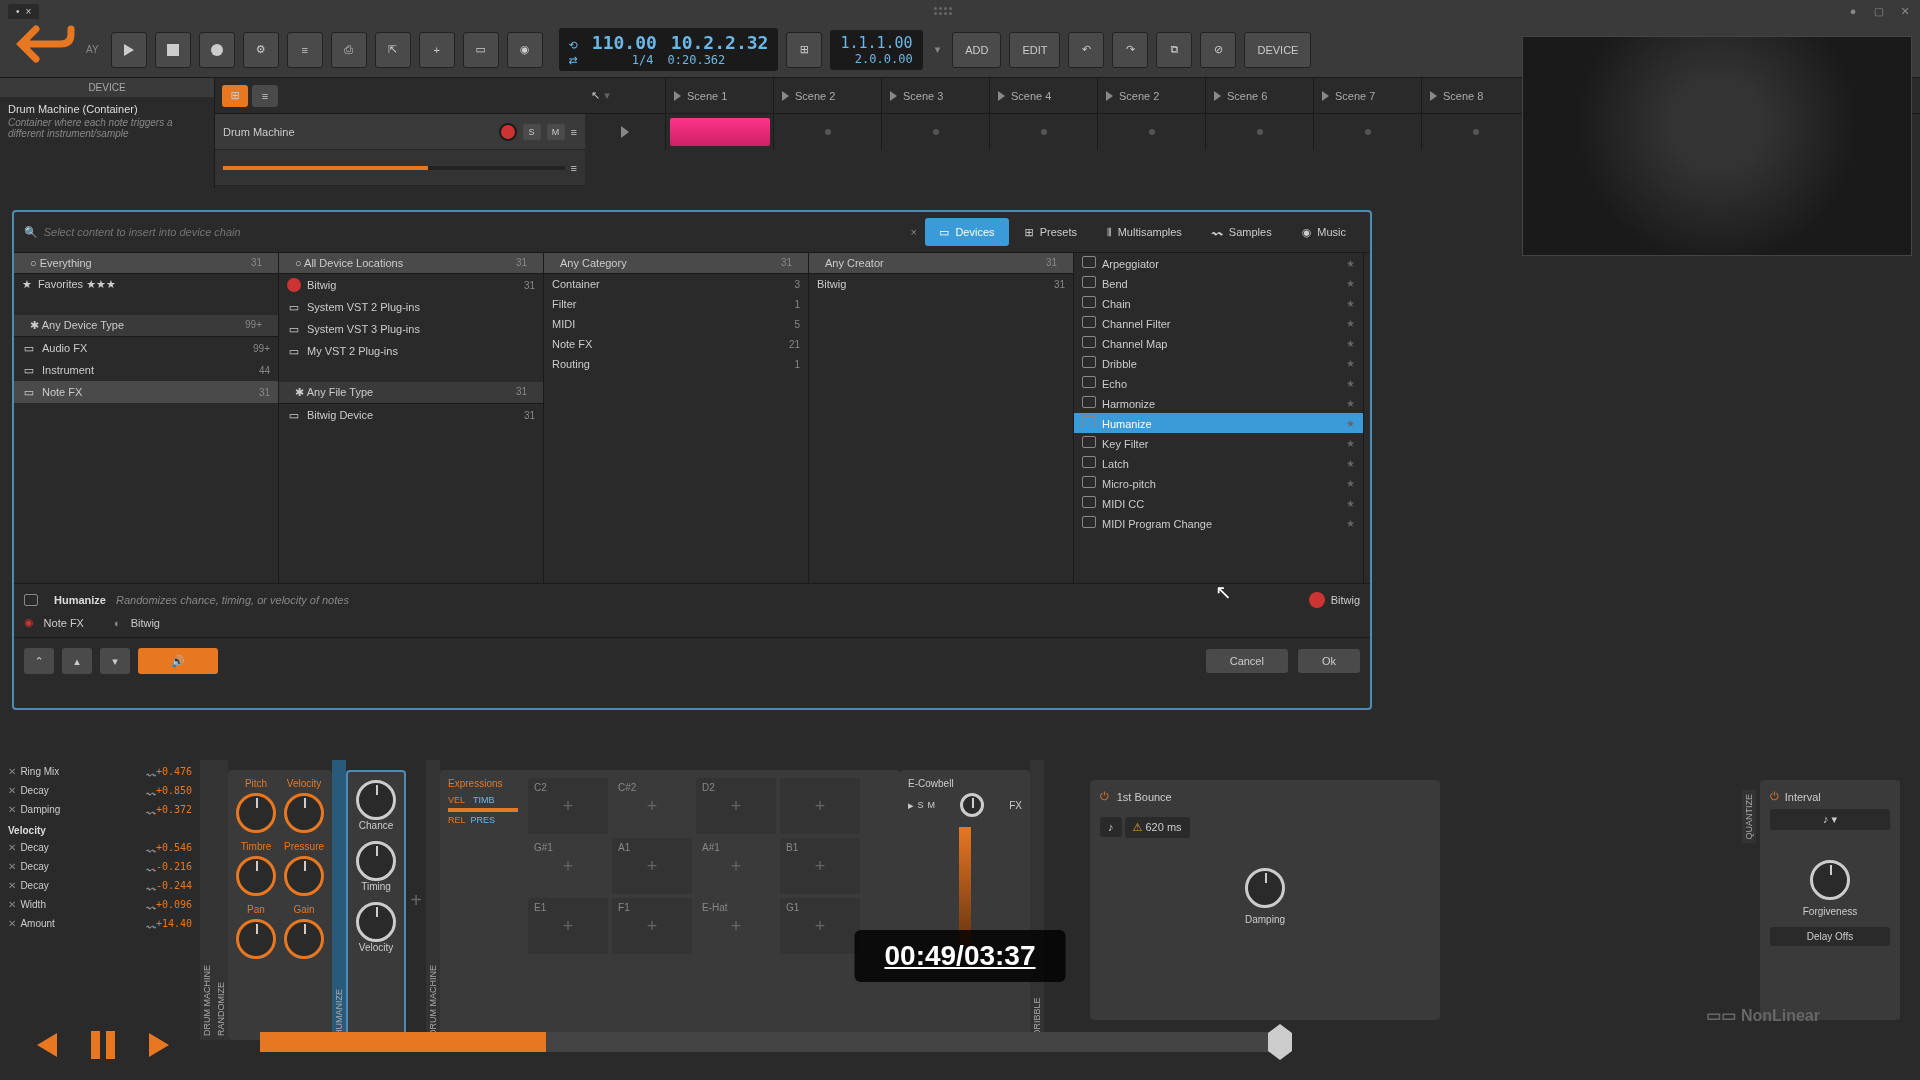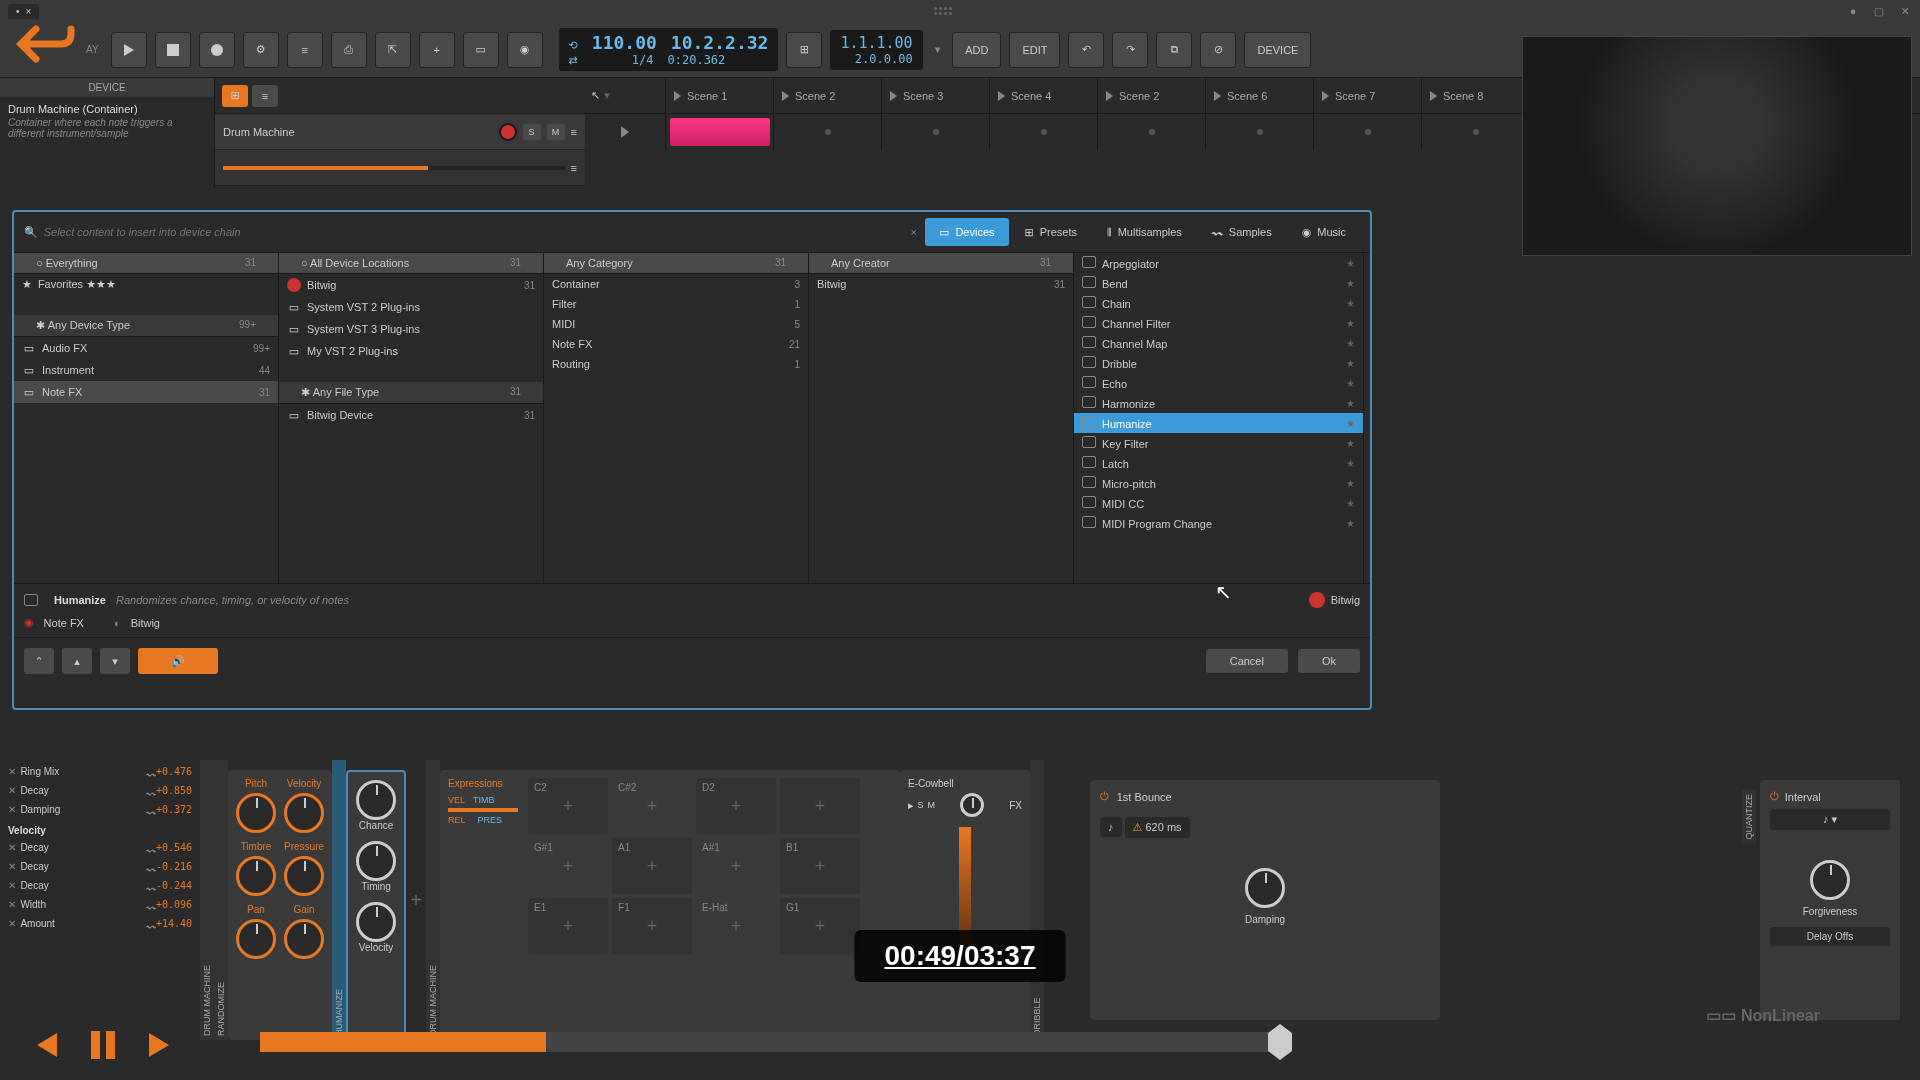--- a/index.html
+++ b/index.html
@@ -69,21 +69,21 @@
 .browser-tab { padding: 6px 14px; display: flex; align-items: center; gap: 6px; border-radius: 3px; }
 .browser-tab.active { background: #3a9bd8; color: #fff; }
 
 .browser-columns { display: flex; height: 330px; }
 .browser-col { border-right: 1px solid #1a1a1a; overflow-y: auto; }
 .col1 { width: 265px; }
 .col2 { width: 265px; }
 .col3 { width: 265px; }
 .col4 { width: 265px; }
 .col5 { width: 290px; }
-.col-header { background: #3a3a3a; padding: 4px 22px; display: flex; justify-content: space-between; font-size: 11px; border-bottom: 1px solid #1a1a1a; }
+.col-header { background: #3a3a3a; padding: 4px 16px; display: flex; justify-content: space-between; font-size: 11px; border-bottom: 1px solid #1a1a1a; }
 .col-header.selected { background: #4a4a4a; }
 .col-item { padding: 4px 8px; display: flex; align-items: center; justify-content: space-between; font-size: 11px; cursor: pointer; }
 .col-item.highlight { background: #4a4a4a; }
 .item-left { display: flex; align-items: center; gap: 6px; }
 .item-icon { width: 14px; height: 14px; display: flex; align-items: center; justify-content: center; }
 .item-count { color: #888; font-size: 10px; }
 .sub-section { margin-top: 20px; }
 
 .device-list-item { padding: 3px 8px; display: flex; align-items: center; justify-content: space-between; font-size: 11px; }
 .device-list-item.selected { background: #3a9bd8; color: #fff; }
@@ -662,21 +662,21 @@
   <div class="device-label-vert">DRUM MACHINE</div>
   <div class="device-box" style="width:460px">
     <div style="display:flex;gap:10px">
       <div style="width:70px">
         <div style="color:#e87722;font-size:10px;margin-bottom:6px">Expressions</div>
         <div style="display:flex;gap:8px;font-size:9px">
             <span style="color:#e87722">VEL</span>
             <span style="color:#6bb8e8">TIMB</span>
           </div>
         <div style="height:4px;background:#e87722;margin:3px 0"></div>
-        <div style="display:flex;gap:12px;font-size:9px">
+        <div style="display:flex;gap:5px;font-size:9px">
             <span style="color:#e87722">REL</span>
             <span style="color:#6bb8e8">PRES</span>
           </div>
       </div>
       <div class="pad-grid" id="padgrid">
           <div class="pad">
             <span class="pad-label">C2</span>
             <span class="pad-plus">+</span>
           </div>
           <div class="pad named">

